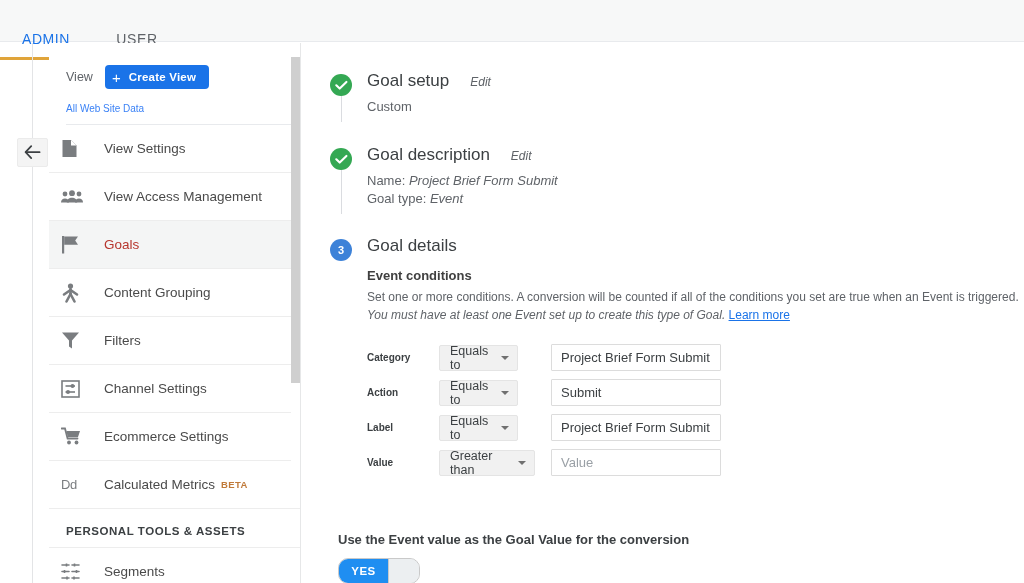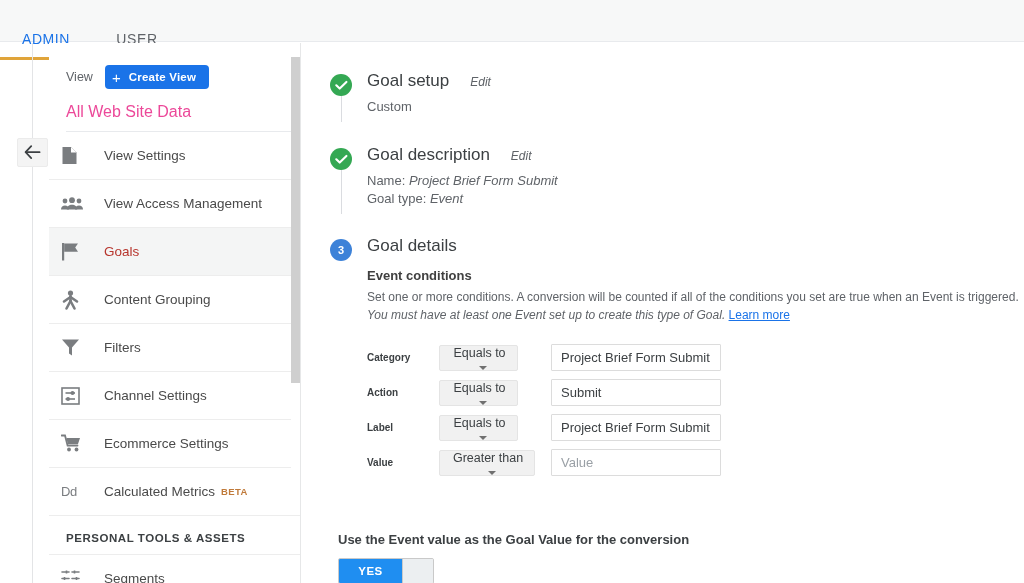--- a/index.html
+++ b/index.html
@@ -75,21 +75,21 @@
     background: #1a73e8; color: #fff;
     border: none; border-radius: 4px;
     font-size: 11.5px; font-weight: bold; letter-spacing: .2px;
     cursor: pointer;
     font-family: inherit;
   }
   .create-view-btn .plus {
     font-size: 15px; font-weight: 400; margin-right: 8px; line-height: 1;
   }
   .sb-current-view {
-    font-size: 16px; color: #ec4899;
+    font-size: 10px; color: #3b82f6;
     padding: 12px 0 10px 17px;
   }
   .sb-divider {
     height: 1px; background: #e8eaed; margin: 0 10px 0 17px;
   }
   .sb-item {
     display: flex; align-items: center;
     height: 48px;
     padding-left: 12px;
     border-bottom: 1px solid #ededed;
@@ -200,21 +200,20 @@
   .cond-select {
     height: 26px;
     background: #f1f1f1;
     border: 1px solid #e4e4e4;
     border-radius: 2px;
     display: inline-flex; align-items: center; justify-content: space-between;
     padding: 0 8px 0 10px;
     font-size: 12.5px; color: #3c4043; font-weight: 500;
     cursor: pointer; user-select: none;
     font-family: inherit;
-    flex-direction: column;
   }
   .cond-select.w-narrow { width: 79px; }
   .cond-select.w-wide   { width: 96px; }
   .caret {
     width: 0; height: 0;
     border-left: 4px solid transparent;
     border-right: 4px solid transparent;
     border-top: 4px solid #707070;
     margin-left: 7px;
   }
@@ -231,22 +230,22 @@
   .cond-input.w-v { margin-left: 16px; }
   .cond-input::placeholder { color: #9aa0a6; }
 
   
   .toggle-sec { margin-top: 38px; padding-left: 37px; }
   .toggle-title {
     font-size: 13px; font-weight: bold; color: #3c4043;
   }
   .switch {
     margin-top: 11px;
-    width: 96px; height: 26px;
-    border: 1px solid #c9c9c9; border-radius: 2px;
+    width: 82px; height: 26px;
+    border: 1px solid #c9c9c9; border-radius: 10px;
     display: flex; overflow: hidden; cursor: pointer;
     background: #eceff1;
   }
   .switch-on {
     flex: 1; background: #1f8ef1;
     display: flex; align-items: center; justify-content: center;
     color: #fff; font-size: 11.5px; font-weight: bold; letter-spacing: .5px;
   }
   .switch-knob {
     width: 31px;

